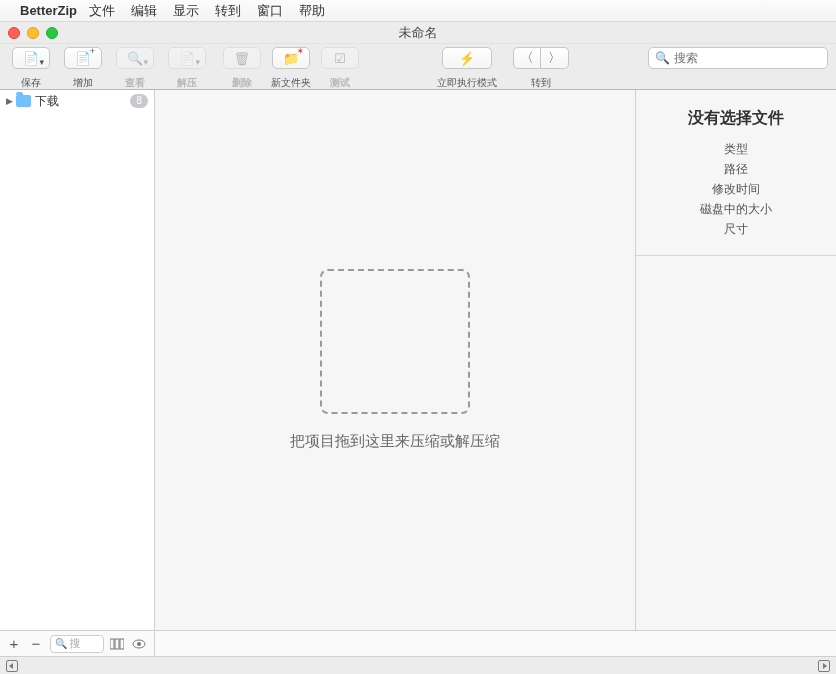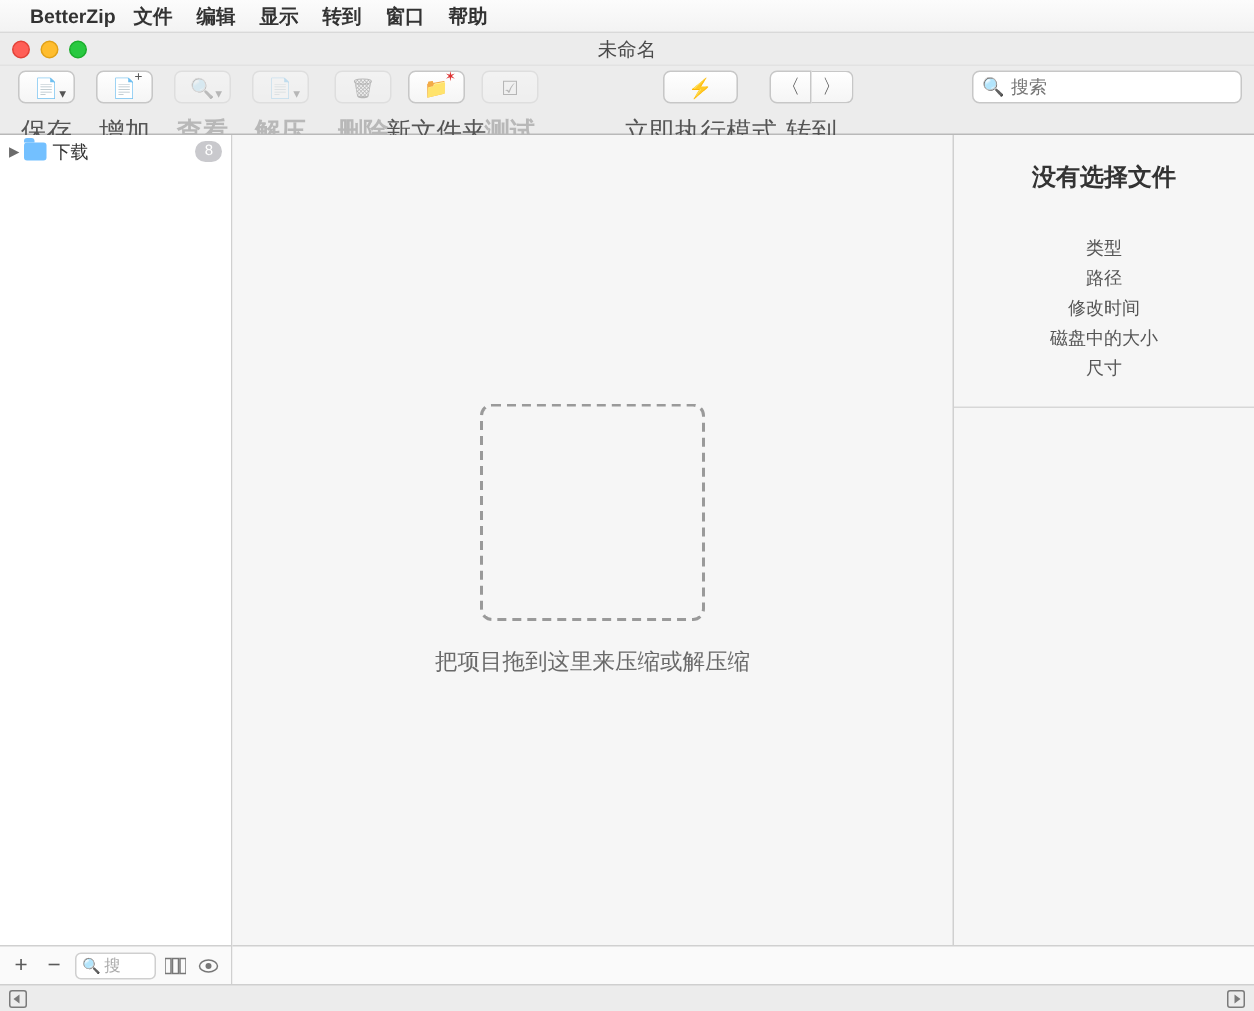--- a/index.html
+++ b/index.html
@@ -2,42 +2,42 @@
 <html><head>
 <meta charset="utf-8">
 <style>
 * { margin: 0; padding: 0; box-sizing: border-box; font-family: -apple-system, "Helvetica Neue", Arial, sans-serif; }
 body { width: 836px; height: 674px; background: #fff; overflow: hidden; font-size: 13px; color: #333; }
 
 
 .menubar { height: 22px; background: linear-gradient(#fcfcfc,#f3f3f3); display: flex; align-items: center; padding: 0 10px; font-size: 13px; border-bottom: 1px solid #d9d9d9; }
 .menubar .apple { font-size: 14px; margin-right: 10px; }
 .menubar .appname { font-weight: 700; margin-right: 12px; }
-.menubar .mitem { margin-right: 16px; cursor: default; font-weight: bold; }
+.menubar .mitem { margin-right: 16px; cursor: default; }
 .cursor-arrow { position: absolute; left: 237px; top: 18px; font-size: 14px; color:#000; pointer-events:none; }
 
 
 .titlebar { height: 22px; background: #ececec; display:flex; align-items:center; padding: 0 8px; position:relative; border-bottom:1px solid #e2e2e2;}
 .traffic { display:flex; gap:7px; }
 .tl { width:12px; height:12px; border-radius:50%; }
 .tl.red{background:#ff5f57;border:0.5px solid #e24238;}
 .tl.yel{background:#ffbd2e;border:0.5px solid #e1a117;}
 .tl.grn{background:#28c940;border:0.5px solid #1bad2c;}
 .wintitle{ position:absolute; left:50%; transform:translateX(-50%); font-size:13px; color:#4a4a4a;}
 
 
 .toolbar{ height:46px; background:#ececec; display:flex; align-items:flex-start; padding: 3px 8px 0 8px; border-bottom:1px solid #b9b9b9; }
 .tb-group{ display:flex; gap:6px; margin-right:12px;}
 .tb-btn{ display:flex; flex-direction:column; align-items:center; width:46px; cursor:default;}
 .tb-btn.narrow{width:40px;}
 .tb-btn.disabled .ico{opacity:.35;}
 .tb-btn.disabled .lbl{color:#b8b8b8;font-weight:bold;}
 .ico{ width:38px; height:22px; border:1px solid #c7c7c7; border-radius:5px; background:linear-gradient(#fff,#f5f5f5); display:flex; align-items:center; justify-content:center; font-size:13px; color:#555; position:relative;}
 .ico .sm{font-size:9px;position:absolute;}
-.lbl{ font-size:17px; color:#555; margin-top:7px; white-space:nowrap;}
+.lbl{ font-size:10px; color:#555; margin-top:7px; white-space:nowrap;}
 .tb-spacer{flex:0 0 60px;}
 .nav-seg{display:flex;}
 .nav-seg .ico{border-radius:0;}
 .nav-seg .left{border-radius:5px 0 0 5px;}
 .nav-seg .right{border-radius:0 5px 5px 0;border-left:none;}
 .tb-flex{flex:1;}
 .searchwrap{width:180px; height:22px; border:1px solid #c7c7c7; border-radius:5px; background:#fff; display:flex; align-items:center; padding:0 6px; margin-top:0;}
 .searchwrap input{border:none;outline:none;flex:1;font-size:12px;background:transparent;}
 .searchwrap .sico{color:#888;margin-right:4px;font-size:12px;}
 
@@ -50,21 +50,21 @@
 .side-row .fic::before{content:"";position:absolute;top:-3px;left:0;width:7px;height:3px;background:#73c0ff;border-radius:2px 2px 0 0;}
 .side-row .nm{flex:1;}
 .side-row .badge{background:#c9c9cd;color:#fff;font-size:10px;padding:0 6px;border-radius:8px;line-height:14px;}
 
 .main{ flex:1; background:#f6f6f6; display:flex; flex-direction:column; align-items:center; justify-content:center; border-right:1px solid #d0d0d0;}
 .dropzone{width:150px;height:145px;border:2px dashed #9a9a9a;border-radius:8px;}
 .droptext{margin-top:18px;font-size:15px;color:#6a6a6a;}
 
 .inspector{ width:200px; background:#f6f6f6; display:flex;flex-direction:column;}
 .insp-top{padding:18px 10px 10px 10px;text-align:center;}
-.insp-title{font-size:16px;font-weight:700;margin-bottom:26px;}
+.insp-title{font-size:16px;font-weight:700;margin-bottom:10px;}
 .insp-field{font-size:12px;color:#555;line-height:20px;}
 .insp-sep{height:1px;background:#d7d7d7;margin-top:6px;}
 .insp-notes-lbl{font-size:12px;color:#b3b3b3;padding:4px 8px;}
 
 
 .sidebar-footer{height:26px;border-top:1px solid #d0d0d0;border-right:1px solid #d0d0d0;background:#fafafa;display:flex;align-items:center;padding:0 6px;gap:6px;width:155px;}
 .sbf-btn{font-size:15px;color:#5a5a5a;width:16px;text-align:center;cursor:default;}
 .sbf-search{flex:1;height:18px;border:1px solid #cfcfcf;border-radius:4px;display:flex;align-items:center;padding:0 4px;font-size:11px;color:#aaa;background:#fff;}
 .sbf-search .sico{margin-right:2px;font-size:10px;}
 .footer-row{display:flex;height:26px;}

